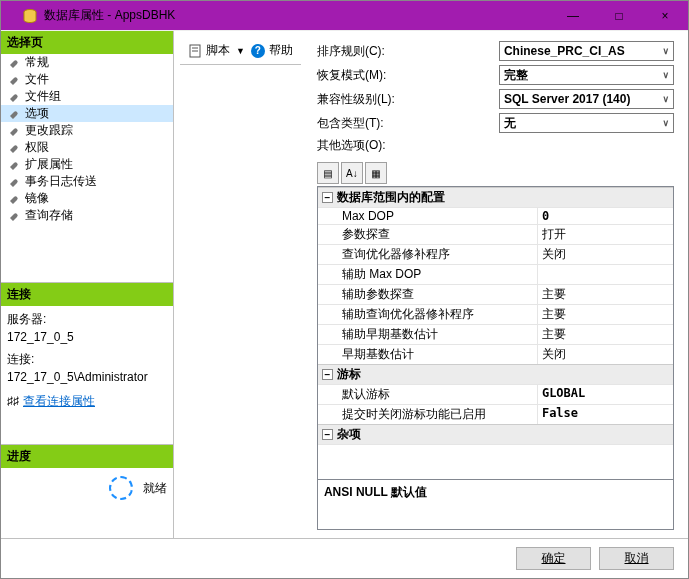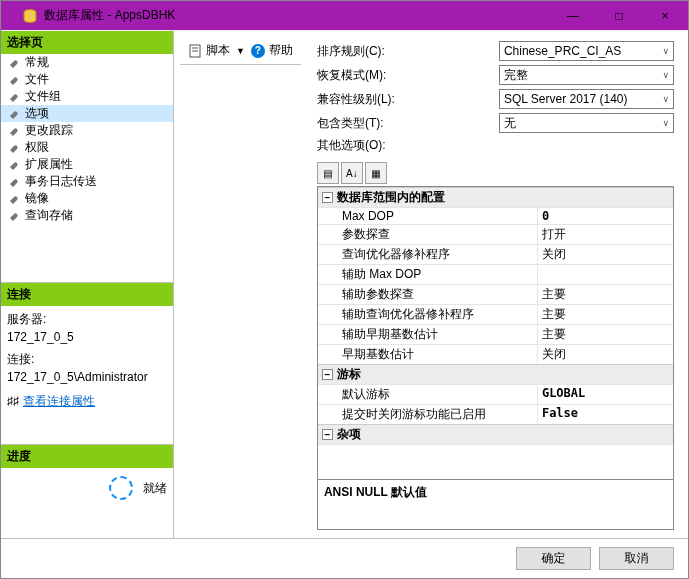--- a/index.html
+++ b/index.html
@@ -22,35 +22,35 @@
 .progress-block { padding: 8px 6px; display: flex; align-items: center; gap: 10px; justify-content: flex-end; }
 .spinner { width: 24px; height: 24px; border: 2px dashed #1e90ff; border-radius: 50%; }
 .right { flex: 1; display: flex; min-width: 0; }
 .toolbar { height: 28px; border-bottom: 1px solid #c0c0c0; display: flex; align-items: center; padding: 0 8px; gap: 6px; margin: 6px 6px 0 6px; }
 .tb-item { display: flex; align-items: center; gap: 4px; cursor: pointer; }
 .dropdown-arrow { font-size: 9px; }
 .help-icon { width: 14px; height: 14px; background: #0078d7; color: #fff; border-radius: 50%; display: inline-flex; align-items: center; justify-content: center; font-size: 10px; font-weight: bold; }
 .main { flex: 1; padding: 10px 14px 8px 10px; display: flex; flex-direction: column; min-height: 0; }
 .form-row { display: flex; align-items: center; margin-bottom: 4px; }
 .form-label { width: 182px; }
-.form-select { flex: 1; height: 20px; border: 1px solid #7a7a7a; background: #fff; padding: 0 4px; display: flex; align-items: center; justify-content: space-between; }
+.form-select { flex: 1; height: 20px; border: 1px solid #7a7a7a; background: #fff; padding: 0 4px; display: flex; align-items: center; justify-content: space-between; font-weight: bold; }
 .chev { font-size: 9px; color: #555; }
 .grid-tools { display: flex; gap: 2px; margin: 4px 0 0 0; }
 .grid-tool { width: 22px; height: 22px; border: 1px solid #a0a0a0; background: #f0f0f0; display: flex; align-items: center; justify-content: center; font-size: 10px; cursor: pointer; }
 .grid-wrap { flex: 1; border: 1px solid #828790; min-height: 0; display: flex; flex-direction: column; margin-top: 2px; }
 .grid-scroll { flex: 1; overflow-y: scroll; overflow-x: hidden; }
 .grid-cat { background: #ececec; padding: 1px 4px; font-weight: bold; display: flex; align-items: center; gap: 4px; border-top: 1px solid #ccc; }
 .grid-row { display: flex; border-top: 1px solid #e5e5e5; }
 .grid-key { width: 220px; padding: 1px 4px 1px 24px; border-right: 1px solid #e5e5e5; white-space: nowrap; overflow: hidden; }
 .grid-val { flex: 1; padding: 1px 4px; font-weight: bold; white-space: nowrap; overflow: hidden; font-family: monospace; }
 .grid-val.plain { font-weight: normal; font-family: Liberation Serif, serif; }
 .expander { display: inline-block; width: 11px; height: 11px; border: 1px solid #888; text-align: center; line-height: 9px; font-size: 10px; cursor: pointer; background: #fff; }
 .desc-box { border-top: 1px solid #828790; padding: 4px 6px; height: 50px; }
 .desc-title { font-weight: bold; }
-.footer { height: 40px; border-top: 1px solid #c0c0c0; display: flex; align-items: center; justify-content: flex-end; padding: 0 14px; gap: 8px; }
+.footer { height: 40px; border-top: 1px solid #c0c0c0; display: flex; align-items: center; justify-content: flex-end; padding: 0 14px; gap: 8px; text-decoration: underline; }
 .btn { width: 75px; height: 23px; border: 1px solid #adadad; background: #e1e1e1; cursor: pointer; display: flex; align-items: center; justify-content: center; }
 .spacer { flex: 1; }
 </style>
 </head>
 <body>
 
 <div class="window">
   <div class="titlebar">
     <svg class="titlebar-icon" viewBox="0 0 16 16">
         <ellipse cx="8" cy="4" rx="6" ry="2.5" fill="#f2c94c" stroke="#b08900"></ellipse>

